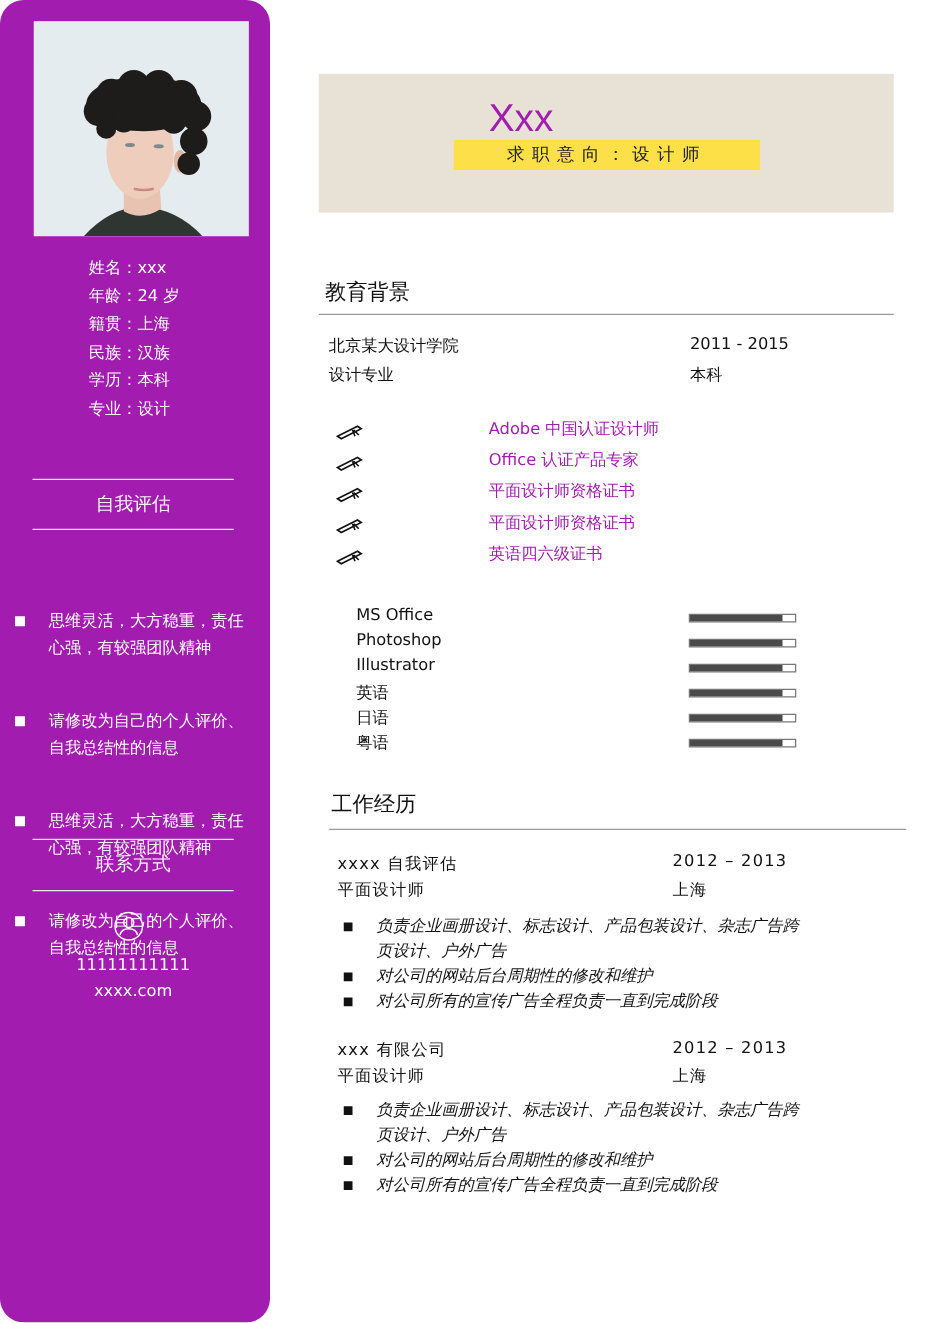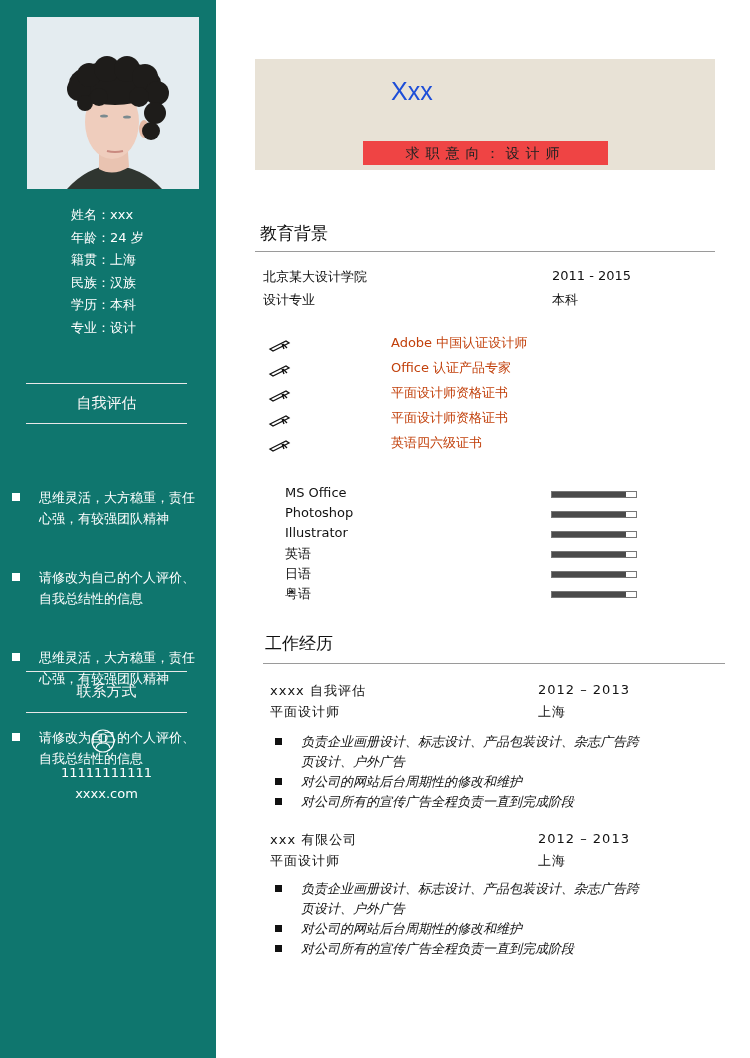--- a/index.html
+++ b/index.html
@@ -1,51 +1,51 @@
 <!DOCTYPE html>
 <html><head>
   <meta charset="utf-8">
   <style>
     * { margin: 0; padding: 0; box-sizing: border-box; }
     html, body { width: 750px; height: 1058px; background: #ffffff; overflow: hidden; }
     body { position: relative; font-family: "DejaVu Sans", "Liberation Sans", sans-serif; color: #222; }
 
     
-    .sidebar { position: absolute; left: 0; top: 0; width: 216px; height: 1058px; background: #0f766e; color: #ffffff; }
+    .sidebar { position: absolute; left: 0; top: 0; width: 216px; height: 1058px; background: #a21caf; color: #ffffff; border-radius: 19px; }
     .photo { position: absolute; left: 27px; top: 17px; width: 172px; height: 172px; overflow: hidden;
              background: linear-gradient(180deg, #e6eef2 0%, #dfe8ed 100%); }
     .photo svg { display: block; width: 172px; height: 172px; }
 
     .info { position: absolute; left: 71px; top: 204px; font-size: 13px; line-height: 22.6px; }
     .info .row { white-space: nowrap; }
 
     .hline { position: absolute; left: 26px; width: 161px; height: 1px; background: #e8e8e8; }
     .sec-title { position: absolute; left: 26px; width: 161px; text-align: center; font-size: 15px; color: #f6f6f6; }
 
     .eval-list { position: absolute; left: 12px; top: 449px; width: 190px; font-size: 13px; line-height: 20.5px; }
     .eval-item { position: relative; padding-left: 27px; margin-top: 39px; }
     .eval-item .sq { position: absolute; left: 0; top: 5px; width: 8px; height: 8px; background: #ffffff; }
 
     .contact-icon { position: absolute; left: 91px; top: 729px; width: 24px; height: 24px; }
     .contact-text { position: absolute; left: 26px; width: 161px; text-align: center; font-size: 13px; }
 
     
     .header-card { position: absolute; left: 255px; top: 59px; width: 460px; height: 111px; background: #e8e2d6; }
-    .name { position: absolute; left: 136px; top: 18px; font-family: "Liberation Sans", sans-serif; font-size: 25px; color: #1d4ed8; }
-    .objective { position: absolute; left: 108px; top: 82px; width: 245px; height: 24px; background: #ef4444;
+    .name { position: absolute; left: 136px; top: 18px; font-family: "Liberation Sans", sans-serif; font-size: 31px; color: #a21caf; }
+    .objective { position: absolute; left: 108px; top: 53px; width: 245px; height: 24px; background: #fde047;
                  text-align: center; font-size: 14px; line-height: 24px; letter-spacing: 6px; color: #222; }
 
     
     .main-title { position: absolute; font-size: 17px; color: #111; }
     .main-rule { position: absolute; height: 1px; background: #9a9a9a; }
     .txt { position: absolute; font-size: 13px; color: #111; white-space: nowrap; }
 
     .cert-row { position: absolute; left: 268px; height: 22px; width: 300px; }
     .cert-row .ico { position: absolute; left: 0; top: 4px; width: 24px; height: 14px; }
-    .cert-row .lbl { position: absolute; left: 123px; top: 0; font-size: 13px; color: #c2410c; white-space: nowrap; }
+    .cert-row .lbl { position: absolute; left: 123px; top: 0; font-size: 13px; color: #a21caf; white-space: nowrap; }
 
     .skill-row { position: absolute; left: 270px; width: 370px; height: 20px; }
     .skill-row .lbl { position: absolute; left: 15px; top: 0; font-size: 13px; color: #111; }
     .bar { position: absolute; left: 281px; top: 6px; width: 86px; height: 7px; border: 1px solid #777; background: #fff; }
     .bar .fill { height: 100%; background: #4a4a4a; }
 
     .duty-list { position: absolute; left: 275px; width: 370px; font-size: 13px; line-height: 20px; color: #111; font-style: italic; }
     .duty { position: relative; padding-left: 26px; }
     .duty .sq { position: absolute; left: 0; top: 6px; width: 7px; height: 7px; background: #111; }
   </style>

